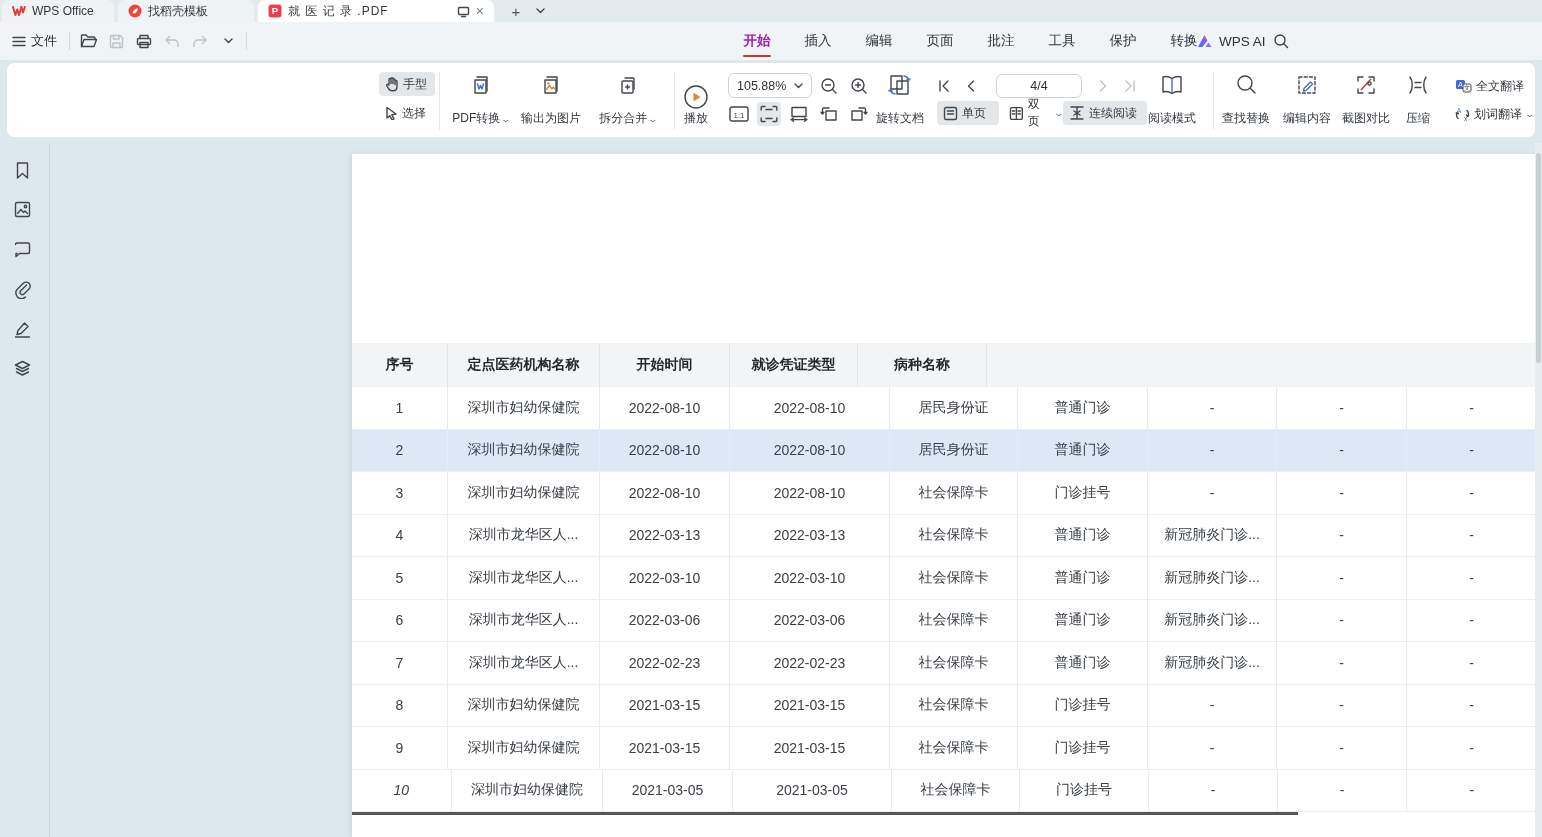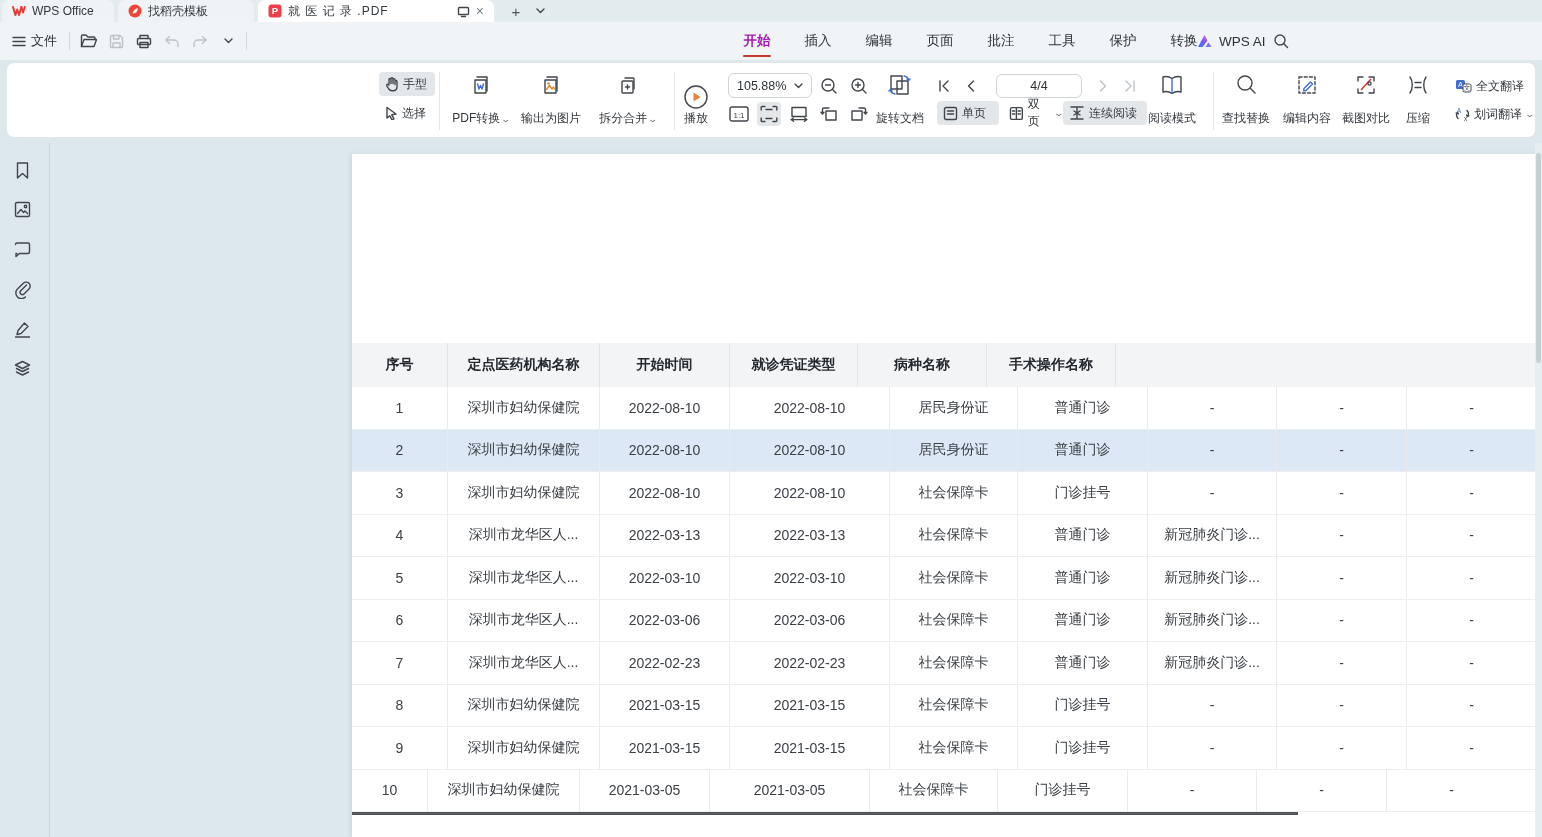--- a/index.html
+++ b/index.html
@@ -465,21 +465,20 @@
   </div>
 
   <div id="doc-page">
     <div id="doc-table">
         <div class="trow head">
           <div class="tcell" style="width: 96px;">序号</div>
           <div class="tcell" style="width: 152px;">定点医药机构名称</div>
           <div class="tcell" style="width: 130px;">开始时间</div>
           <div class="tcell" style="width: 128px;">就诊凭证类型</div>
           <div class="tcell" style="width: 129px;">病种名称</div>
-          <div class="tcell" style="width: 129px;">手术操作名称</div>
         </div>
         <div class="trow body">
           <div class="tcell" style="width: 96px;">1</div>
           <div class="tcell" style="width: 152px;">深圳市妇幼保健院</div>
           <div class="tcell" style="width: 130px;">2022-08-10</div>
           <div class="tcell" style="width: 160px;">2022-08-10</div>
           <div class="tcell" style="width: 128px;">居民身份证</div>
           <div class="tcell" style="width: 130px;">普通门诊</div>
           <div class="tcell" style="width: 129px;">-</div>
           <div class="tcell" style="width: 130px;">-</div>
@@ -567,21 +566,21 @@
           <div class="tcell" style="width: 152px;">深圳市妇幼保健院</div>
           <div class="tcell" style="width: 130px;">2021-03-15</div>
           <div class="tcell" style="width: 160px;">2021-03-15</div>
           <div class="tcell" style="width: 128px;">社会保障卡</div>
           <div class="tcell" style="width: 130px;">门诊挂号</div>
           <div class="tcell" style="width: 129px;">-</div>
           <div class="tcell" style="width: 130px;">-</div>
           <div class="tcell" style="width: 129px;">-</div>
         </div>
         <div class="trow body">
-          <div class="tcell" style="width: 76px;">10</div>
+          <div class="tcell" style="width: 100px; font-style: italic;">10</div>
           <div class="tcell" style="width: 152px;">深圳市妇幼保健院</div>
           <div class="tcell" style="width: 130px;">2021-03-05</div>
           <div class="tcell" style="width: 160px;">2021-03-05</div>
           <div class="tcell" style="width: 128px;">社会保障卡</div>
           <div class="tcell" style="width: 130px;">门诊挂号</div>
           <div class="tcell" style="width: 129px;">-</div>
           <div class="tcell" style="width: 130px;">-</div>
           <div class="tcell" style="width: 129px;">-</div>
         </div>
       </div>

